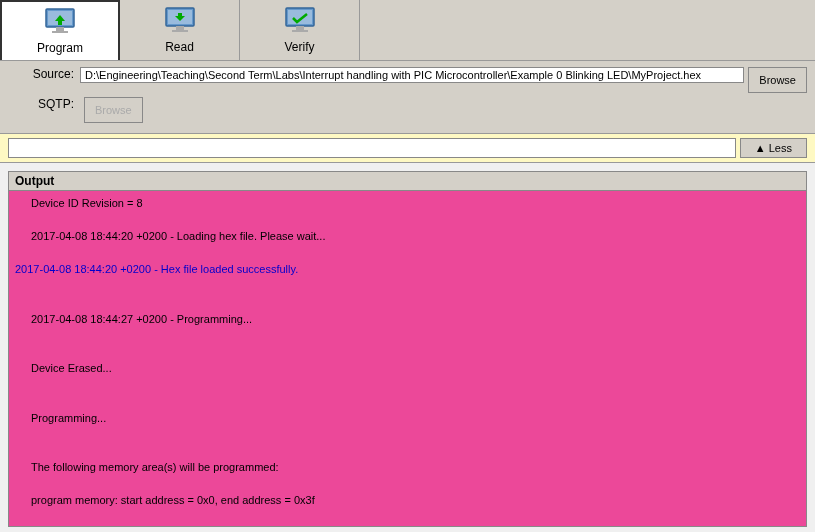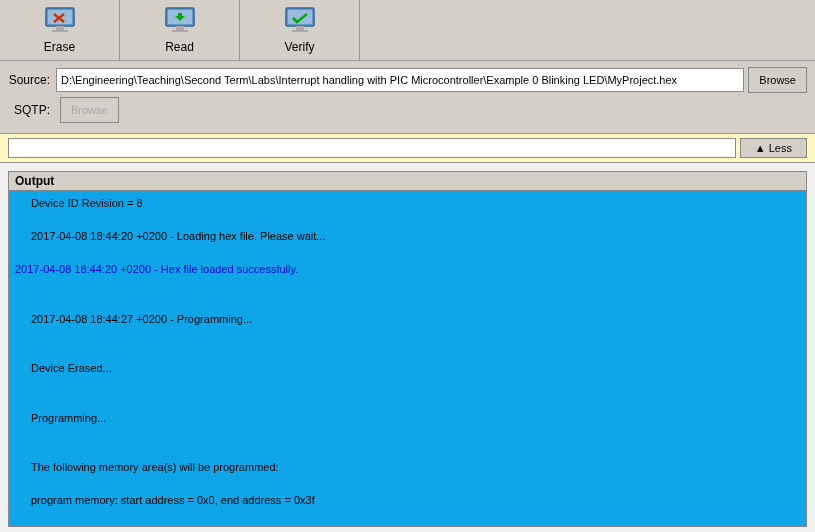--- a/index.html
+++ b/index.html
@@ -48,36 +48,37 @@
 
     
     .form-area {
       background: #d4d0c8;
       padding: 6px 8px;
       border-bottom: 1px solid #999;
     }
 
     .form-row {
       display: flex;
-      align-items: center;
+      align-items: flex-start;
       margin-bottom: 4px;
+      margin-left: 24px;
     }
 
     .form-label {
       width: 48px;
       text-align: right;
       padding-right: 6px;
       font-size: 12px;
       color: #000;
       flex-shrink: 0;
     }
 
     .form-input {
       flex: 1;
-      height: 24px;
+      height: 16px;
       border: 1px solid #888;
       background: #fff;
       font-size: 11px;
       padding: 0 4px;
       color: #333;
       outline: none;
     }
 
     .form-input.placeholder-text {
       color: #888;
@@ -120,21 +121,21 @@
       font-size: 11px;
       display: flex;
       align-items: center;
       gap: 4px;
     }
 
     
     .output-container {
       margin: 8px;
       border: 1px solid #888;
-      background: #0ea5e9;
+      background: #ec4899;
       display: flex;
       flex-direction: column;
       height: 356px;
     }
 
     .output-header {
       background: #d4d0c8;
       border-bottom: 1px solid #888;
       padding: 2px 6px;
       font-size: 12px;
@@ -187,59 +188,61 @@
     
     .svg-icon {
       width: 36px;
       height: 30px;
     }
   </style>
 </head>
 <body>
 
 <div class="toolbar">
+  <div class="toolbar-btn active">
+    <div class="toolbar-icon-wrapper">
+      <svg class="svg-icon" viewBox="0 0 36 30" xmlns="http://www.w3.org/2000/svg">
+
+        <rect x="4" y="2" width="28" height="18" rx="1" fill="#6699cc" stroke="#336699" stroke-width="1.5"></rect>
+        <rect x="6" y="4" width="24" height="14" fill="#99bbdd"></rect>
+
+        <rect x="14" y="20" width="8" height="4" fill="#aaaaaa"></rect>
+        <rect x="10" y="24" width="16" height="2" fill="#aaaaaa"></rect>
+
+        <polygon points="18,8 13,14 23,14" fill="#00aa00"></polygon>
+        <rect x="16" y="14" width="4" height="4" fill="#00aa00"></rect>
+      </svg>
+    </div>
+    <span class="btn-label">Program</span>
+  </div>
+
 
   <div class="toolbar-btn">
     <div class="toolbar-icon-wrapper">
       <svg class="svg-icon" viewBox="0 0 36 30" xmlns="http://www.w3.org/2000/svg">
         <rect x="4" y="2" width="28" height="18" rx="1" fill="#6699cc" stroke="#336699" stroke-width="1.5"></rect>
         <rect x="6" y="4" width="24" height="14" fill="#99bbdd"></rect>
         <rect x="14" y="20" width="8" height="4" fill="#aaaaaa"></rect>
         <rect x="10" y="24" width="16" height="2" fill="#aaaaaa"></rect>
 
-        <line x1="12" y1="8" x2="22" y2="16" stroke="#cc3300" stroke-width="2.5"></line>
-        <line x1="22" y1="8" x2="12" y2="16" stroke="#cc3300" stroke-width="2.5"></line>
+        <polygon points="18,15 13,10 23,10" fill="#00aa00"></polygon>
+        <rect x="16" y="7" width="4" height="3" fill="#00aa00"></rect>
       </svg>
     </div>
-    <span class="btn-label">Erase</span>
+    <span class="btn-label">Read</span>
   </div>
 
   <div class="toolbar-btn">
     <div class="toolbar-icon-wrapper">
       <svg class="svg-icon" viewBox="0 0 36 30" xmlns="http://www.w3.org/2000/svg">
         <rect x="4" y="2" width="28" height="18" rx="1" fill="#6699cc" stroke="#336699" stroke-width="1.5"></rect>
         <rect x="6" y="4" width="24" height="14" fill="#99bbdd"></rect>
         <rect x="14" y="20" width="8" height="4" fill="#aaaaaa"></rect>
         <rect x="10" y="24" width="16" height="2" fill="#aaaaaa"></rect>
 
-        <polygon points="18,15 13,10 23,10" fill="#00aa00"></polygon>
-        <rect x="16" y="7" width="4" height="3" fill="#00aa00"></rect>
-      </svg>
-    </div>
-    <span class="btn-label">Read</span>
-  </div>
-
-  <div class="toolbar-btn">
-    <div class="toolbar-icon-wrapper">
-      <svg class="svg-icon" viewBox="0 0 36 30" xmlns="http://www.w3.org/2000/svg">
-        <rect x="4" y="2" width="28" height="18" rx="1" fill="#6699cc" stroke="#336699" stroke-width="1.5"></rect>
-        <rect x="6" y="4" width="24" height="14" fill="#99bbdd"></rect>
-        <rect x="14" y="20" width="8" height="4" fill="#aaaaaa"></rect>
-        <rect x="10" y="24" width="16" height="2" fill="#aaaaaa"></rect>
-
         <polyline points="11,12 15,16 25,8" stroke="#00aa00" stroke-width="2.5" fill="none"></polyline>
       </svg>
     </div>
     <span class="btn-label">Verify</span>
   </div>
 
 </div>
 
 <div class="form-area">
   <div class="form-row">

